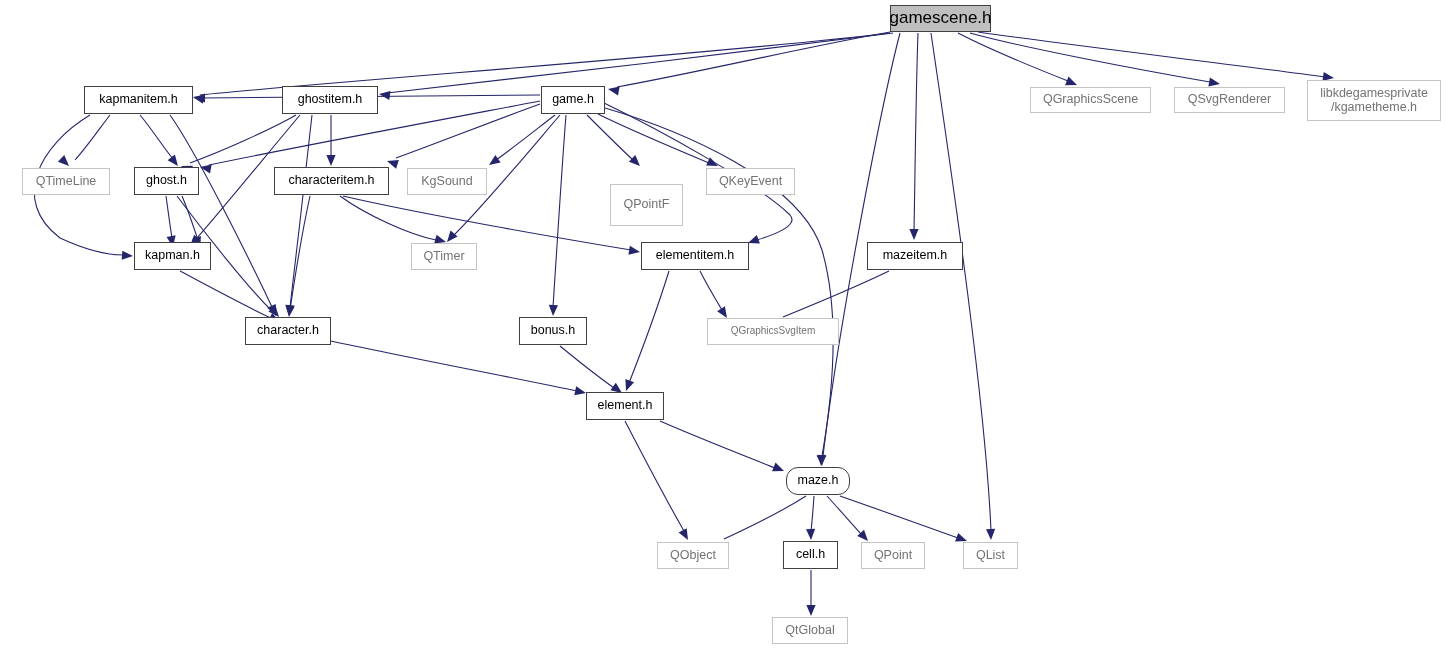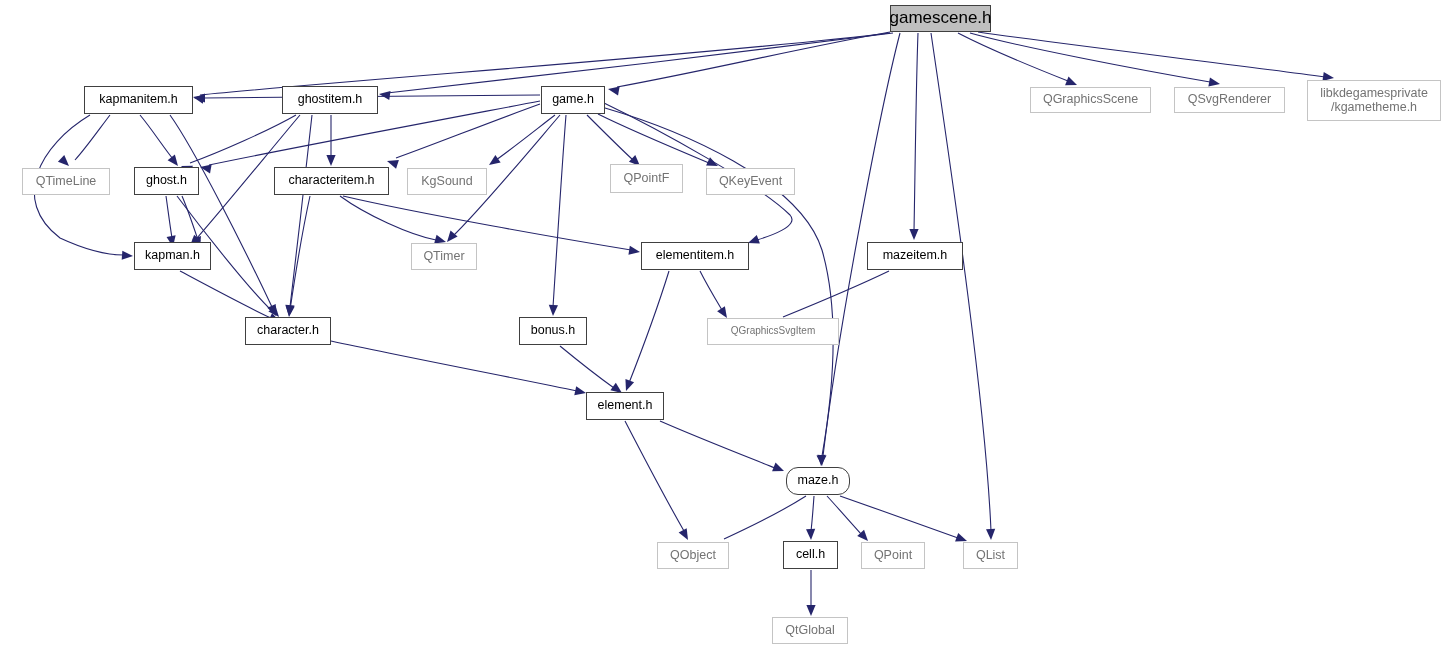--- a/index.html
+++ b/index.html
@@ -119,21 +119,21 @@
       <div class="node n-int" style="left: 282px; top: 86px; width: 96px; height: 28px; font-size: 12.5px;"><span class="node-label">ghostitem.h</span></div>
       <div class="node n-int" style="left: 541px; top: 86px; width: 64px; height: 28px; font-size: 12.5px;"><span class="node-label">game.h</span></div>
       <div class="node n-ext" style="left: 1030px; top: 87px; width: 121px; height: 26px; font-size: 12.5px;"><span class="node-label">QGraphicsScene</span></div>
       <div class="node n-ext" style="left: 1174px; top: 87px; width: 111px; height: 26px; font-size: 12.5px;"><span class="node-label">QSvgRenderer</span></div>
       <div class="node n-ext" style="left: 1307px; top: 80px; width: 134px; height: 41px; font-size: 12.5px;"><span class="node-label">libkdegamesprivate
 /kgametheme.h</span></div>
       <div class="node n-ext" style="left: 22px; top: 168px; width: 88px; height: 27px; font-size: 12.5px;"><span class="node-label">QTimeLine</span></div>
       <div class="node n-int" style="left: 134px; top: 167px; width: 65px; height: 28px; font-size: 12.5px;"><span class="node-label">ghost.h</span></div>
       <div class="node n-int" style="left: 274px; top: 167px; width: 115px; height: 28px; font-size: 12.5px;"><span class="node-label">characteritem.h</span></div>
       <div class="node n-ext" style="left: 407px; top: 168px; width: 80px; height: 27px; font-size: 12.5px;"><span class="node-label">KgSound</span></div>
-      <div class="node n-ext" style="left: 610px; top: 164px; width: 73px; height: 29px; font-size: 12.5px;"><span class="node-label">QPointF</span></div>
+      <div class="node n-ext" style="left: 610px; top: 184px; width: 73px; height: 42px; font-size: 12.5px;"><span class="node-label">QPointF</span></div>
       <div class="node n-ext" style="left: 706px; top: 168px; width: 89px; height: 27px; font-size: 12.5px;"><span class="node-label">QKeyEvent</span></div>
       <div class="node n-int" style="left: 134px; top: 242px; width: 77px; height: 28px; font-size: 12.5px;"><span class="node-label">kapman.h</span></div>
       <div class="node n-ext" style="left: 411px; top: 243px; width: 66px; height: 27px; font-size: 12.5px;"><span class="node-label">QTimer</span></div>
       <div class="node n-int" style="left: 641px; top: 242px; width: 108px; height: 28px; font-size: 12.5px;"><span class="node-label">elementitem.h</span></div>
       <div class="node n-int" style="left: 867px; top: 242px; width: 96px; height: 28px; font-size: 12.5px;"><span class="node-label">mazeitem.h</span></div>
       <div class="node n-int" style="left: 245px; top: 317px; width: 86px; height: 28px; font-size: 12.5px;"><span class="node-label">character.h</span></div>
       <div class="node n-int" style="left: 519px; top: 317px; width: 68px; height: 28px; font-size: 12.5px;"><span class="node-label">bonus.h</span></div>
       <div class="node n-ext" style="left: 663px; top: 318px; width: 132px; height: 27px; font-size: 10px; margin-left: 44px;"><span class="node-label">QGraphicsSvgItem</span></div>
       <div class="node n-int" style="left: 586px; top: 392px; width: 78px; height: 28px; font-size: 12.5px;"><span class="node-label">element.h</span></div>
       <div class="node n-int" style="left: 786px; top: 467px; width: 64px; height: 28px; font-size: 12.5px; border-radius: 12px;"><span class="node-label">maze.h</span></div>

